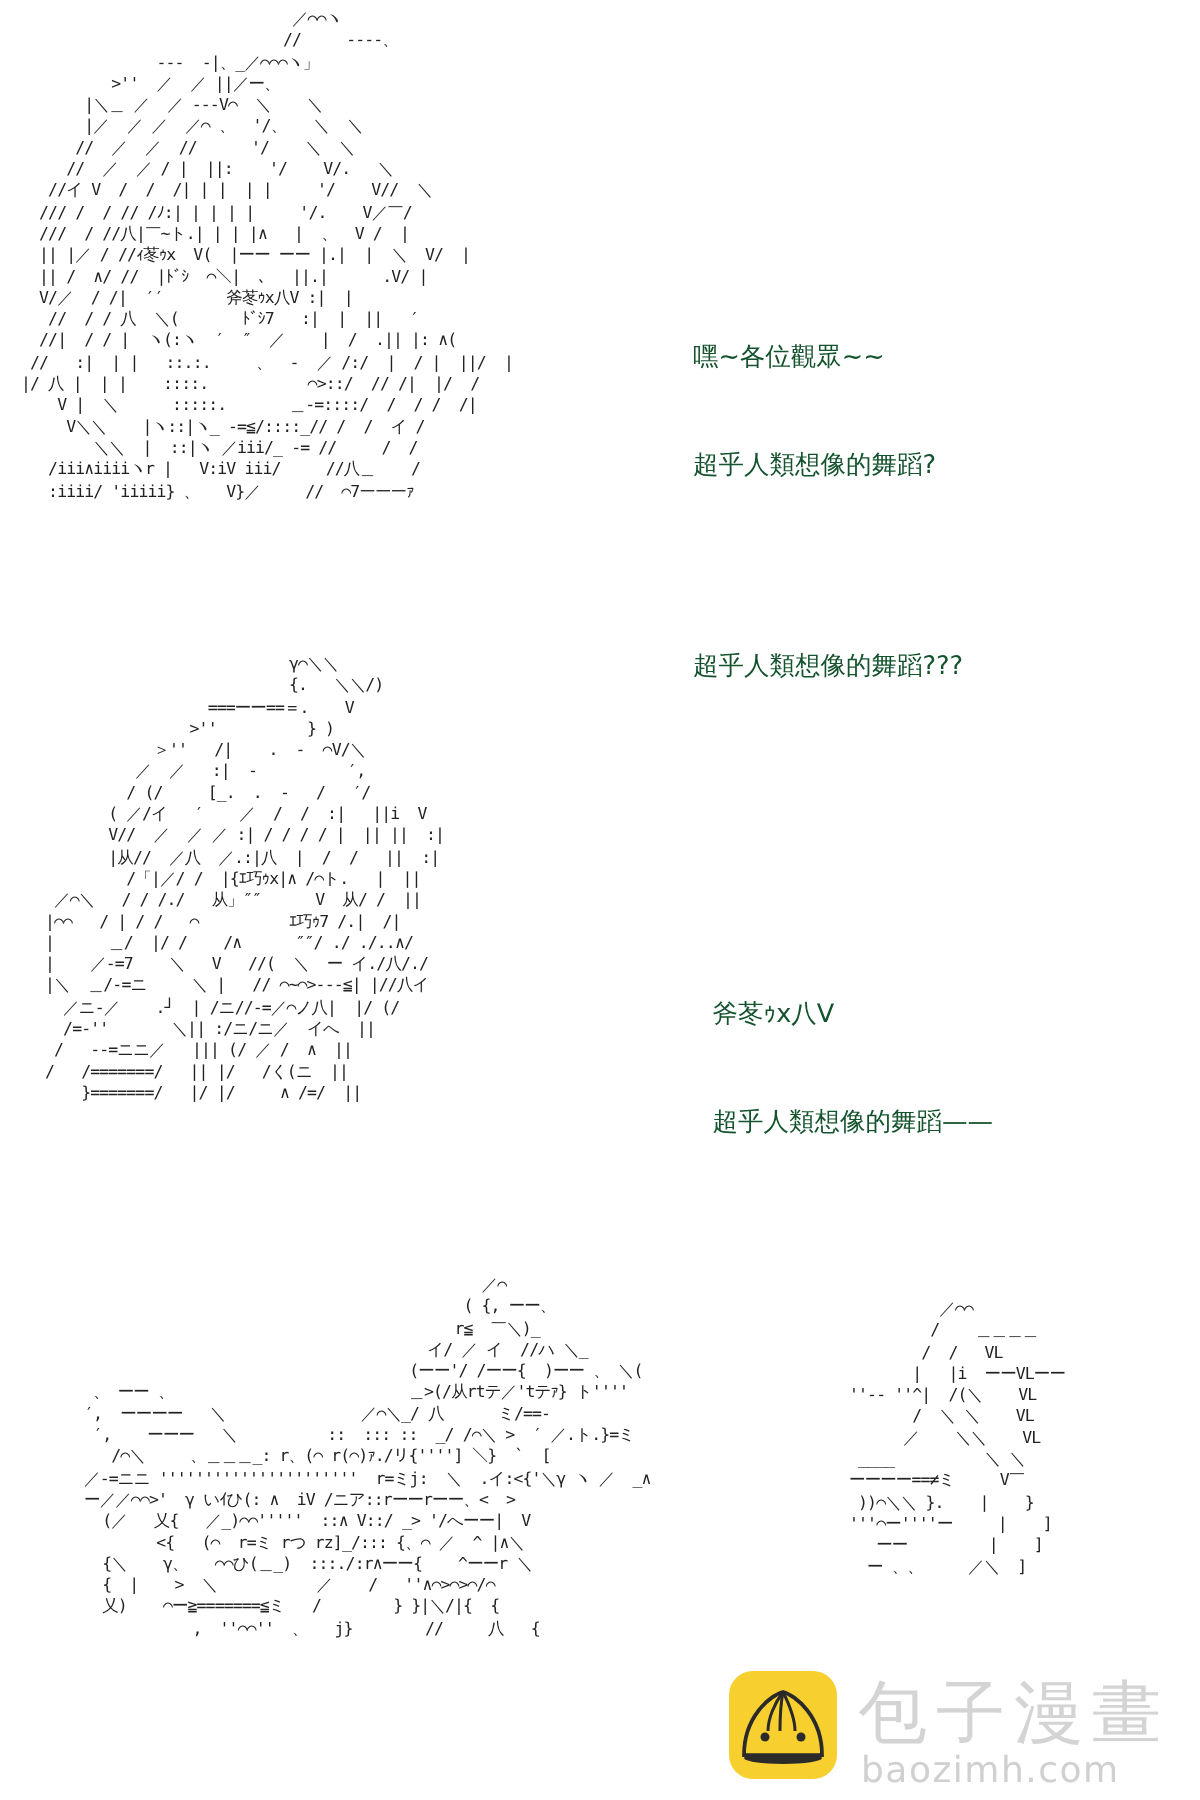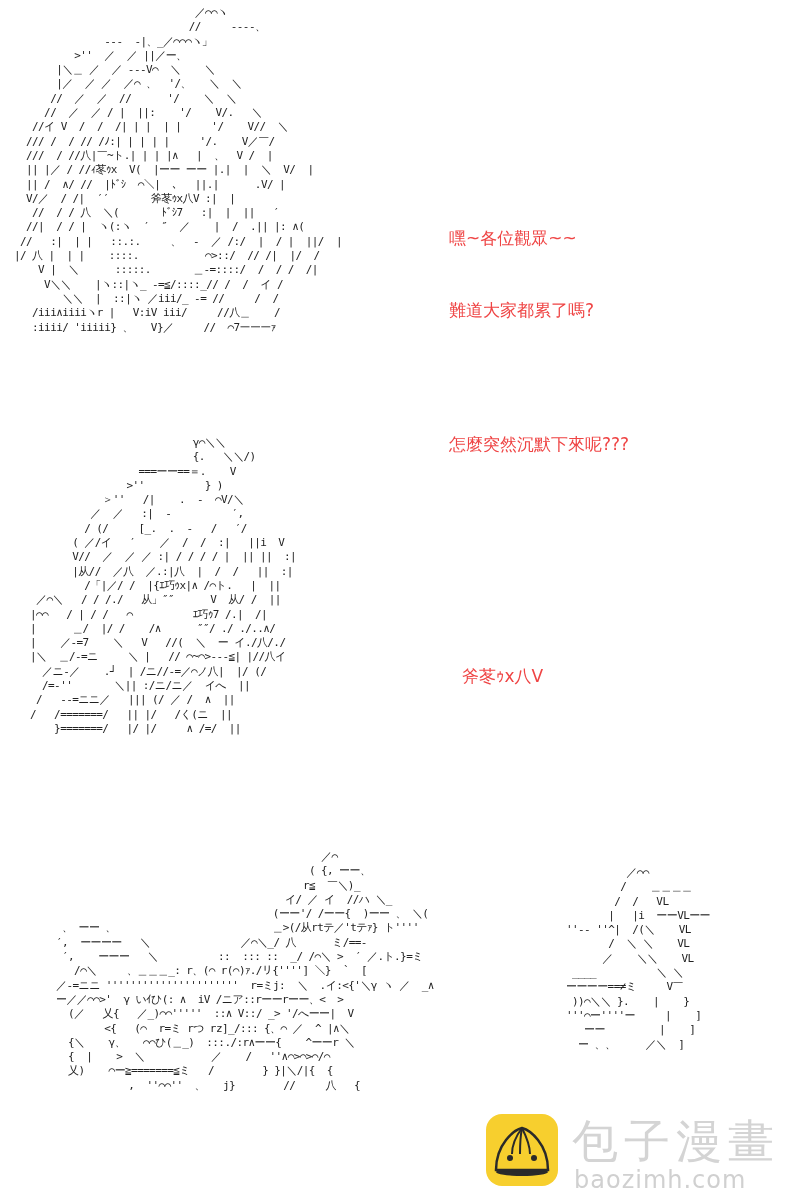--- a/index.html
+++ b/index.html
@@ -3,21 +3,21 @@
 <meta charset="utf-8">
 <style>
   html, body { margin:0; padding:0; background:#ffffff; }
   body { width:800px; height:1200px; position:relative; overflow:hidden;
          font-family:"DejaVu Sans", sans-serif; color:#111; }
   .panel { position:absolute; }
   .aa { position:absolute; margin:0; white-space:pre;
         font-family:"DejaVu Sans Mono", monospace; font-size:11px; line-height:14.3px;
         color:#222; letter-spacing:-0.6px; }
   .speech { position:absolute; font-family:"DejaVu Sans", sans-serif; font-size:17px;
-            line-height:24px; color:#ef4444; white-space:pre; }
+            line-height:24px; color:#14532d; white-space:pre;margin-left:13px; }
   .speech .line { display:block; }
   .gap { display:block; height:14px; }
   .watermark { position:absolute; left:486px; top:1114px; width:300px; height:80px; }
   .wm-logo { position:absolute; left:0; top:0; width:72px; height:72px; border-radius:16px;
              background:#f7cf2e; overflow:hidden; }
   .wm-title { position:absolute; left:86px; top:2px; font-size:46px; line-height:50px;
               color:#d4d4d4; font-family:"DejaVu Sans", sans-serif; letter-spacing:6px; }
   .wm-url { position:absolute; left:88px; top:54px; font-size:24px; line-height:24px;
             color:#d0d0d0; font-family:"DejaVu Sans", sans-serif; letter-spacing:1px; }
 </style>
@@ -43,23 +43,23 @@
   //|  / / |  ヽ(:ヽ  ′  ″  ／    |  /  .|| |: ∧(
  //   :|  | |   ::.:.     、  -  ／ /:/  |  / |  ||/  |
 |/ 八 |  | |    ::::.           ⌒&gt;::/  // /|  |/  /
     V |  ＼      :::::.       ＿-=::::/  /  / /  /|
      V＼＼    |ヽ::|ヽ_ -=≦/::::_// /  /  イ /
         ＼＼  |  ::|ヽ ／iii/_ -= //     /  /
    /iii∧iiiiヽr |   V:iV iii/     //八＿    /
    :iiii/ 'iiiii} 、   V}／     //  ⌒7ーーーｧ</pre>
   <div class="speech" style="left:449px;top:178px;">
     <span class="line">嘿~各位觀眾~~</span>
-    <span class="line">難道大家都累了嗎?</span>
+    <span class="line">超乎人類想像的舞蹈?</span>
     <span class="gap"></span>
-    <span class="line">怎麼突然沉默下來呢???</span>
+    <span class="line">超乎人類想像的舞蹈???</span>
   </div>
 </section>
 
 <section class="panel" style="left:0;top:420px;width:800px;height:380px;">
   <pre class="aa" style="left:24px;top:16px;">                            γ⌒＼＼
                             {.   ＼＼/)
                    ===ーー==＝.    V
                  &gt;''          } )
              ＞''   /|    .  -  ⌒V/＼
            ／  ／   :|  -          ′,
@@ -74,20 +74,21 @@
  |    ／-=7    ＼   V   //(  ＼  ー イ./八/./
  |＼  ＿/-=ニ     ＼ |   // ⌒~⌒&gt;---≦| |//八イ
    ／ニ-／    .┘  | /ニ//-=／⌒ノ八|  |/ (/
    /=-''       ＼|| :/ニ/ニ／  イへ  ||
   /   --=ニニ／   ||| (/ ／ /  ∧  ||
  /   /=======/   || |/   /く(ニ  ||
      }=======/   |/ |/     ∧ /=/  ||</pre>
   <div class="speech" style="left:462px;top:134px;">
     <span class="gap"></span>
     <span class="line">斧苳ｩx八V</span>
+    <span class="line">超乎人類想像的舞蹈——</span>
   </div>
 </section>
 
 <section class="panel" style="left:0;top:800px;width:800px;height:400px;">
   <pre class="aa" style="left:44px;top:50px;">                                              ／⌒
                                             ( {, ーー、
                                            r≦  ￣＼)_
                                         イ/ ／ イ  //ハ ＼_
                                       (ーー'/ /ーー{  )ーー 、 ＼(
    、 ーー 、                          ＿&gt;(/从rtテ／'tテｧ} ト''''

